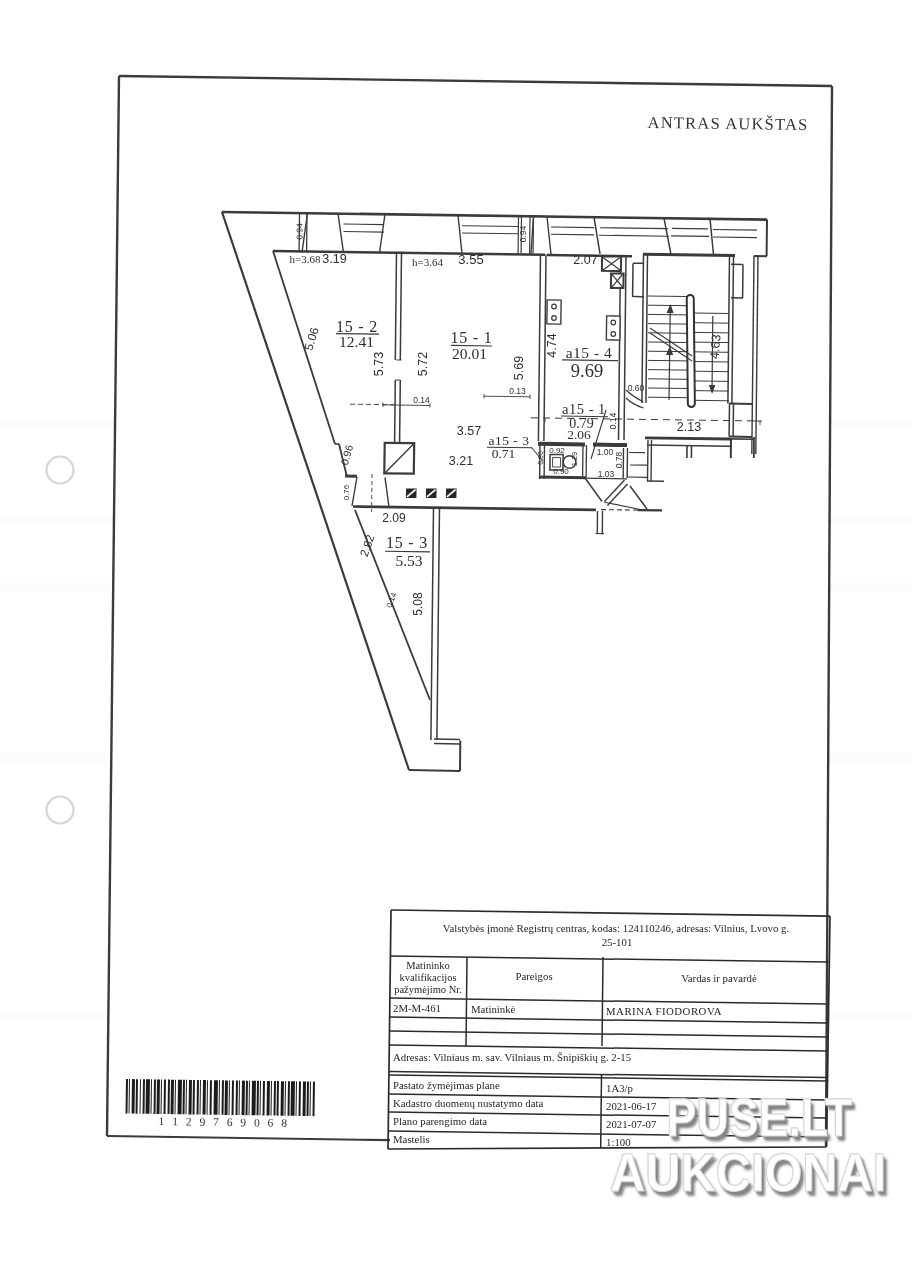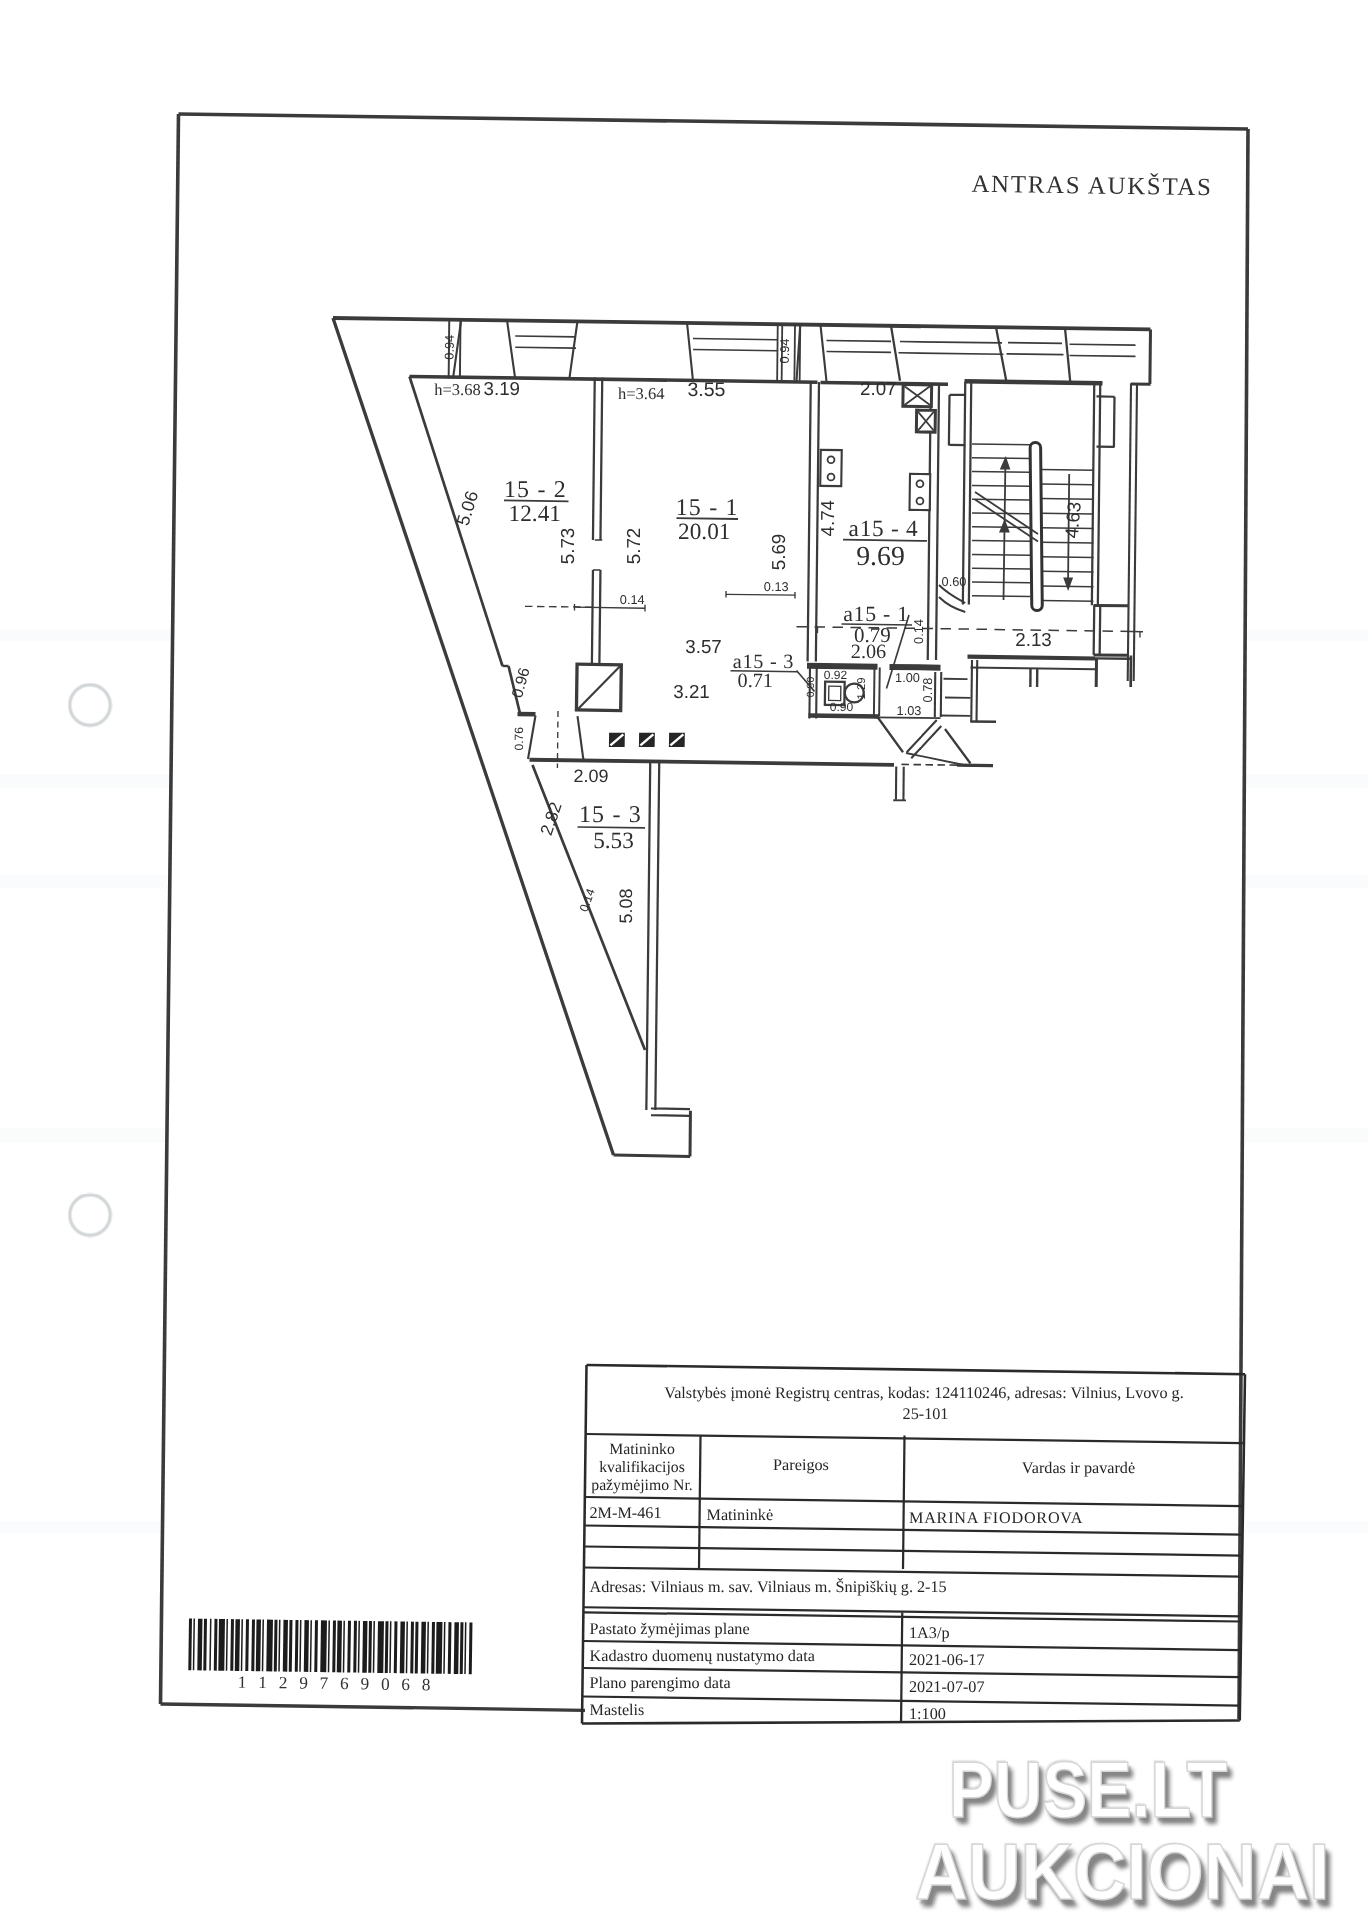--- a/index.html
+++ b/index.html
@@ -1,14 +1,14 @@
 <!DOCTYPE html>
 <html><head><meta charset="utf-8"><style>
 html,body{margin:0;padding:0;background:#ffffff;width:912px;height:1280px;overflow:hidden}
-#wm{position:absolute;right:26px;top:1166px;text-align:left;font-family:"Liberation Sans",sans-serif;font-weight:bold;color:#ffffff;line-height:1.04;z-index:5}
+#wm{position:absolute;right:26px;top:1090px;text-align:center;font-family:"Liberation Sans",sans-serif;font-weight:bold;color:#ffffff;line-height:1.04;z-index:5}
 #wm div{transform-origin:right center;font-size:53px;letter-spacing:0px;
 text-shadow:4px 5px 3px #868686, 2px 3px 2px #a0a0a0, -1px -1px 1px #e3e3e3;-webkit-text-stroke:1px #d6d6d6;}
 #wm div.l1{transform:scaleX(0.845)}
 #wm div.l2{transform:scaleX(0.92)}
 </style></head><body>
 <svg width="912" height="1280" viewBox="0 0 912 1280">
 <defs>
       <filter id="soft" x="-5%" y="-5%" width="110%" height="110%">
         <feGaussianBlur stdDeviation="0.38"></feGaussianBlur>
       </filter>

